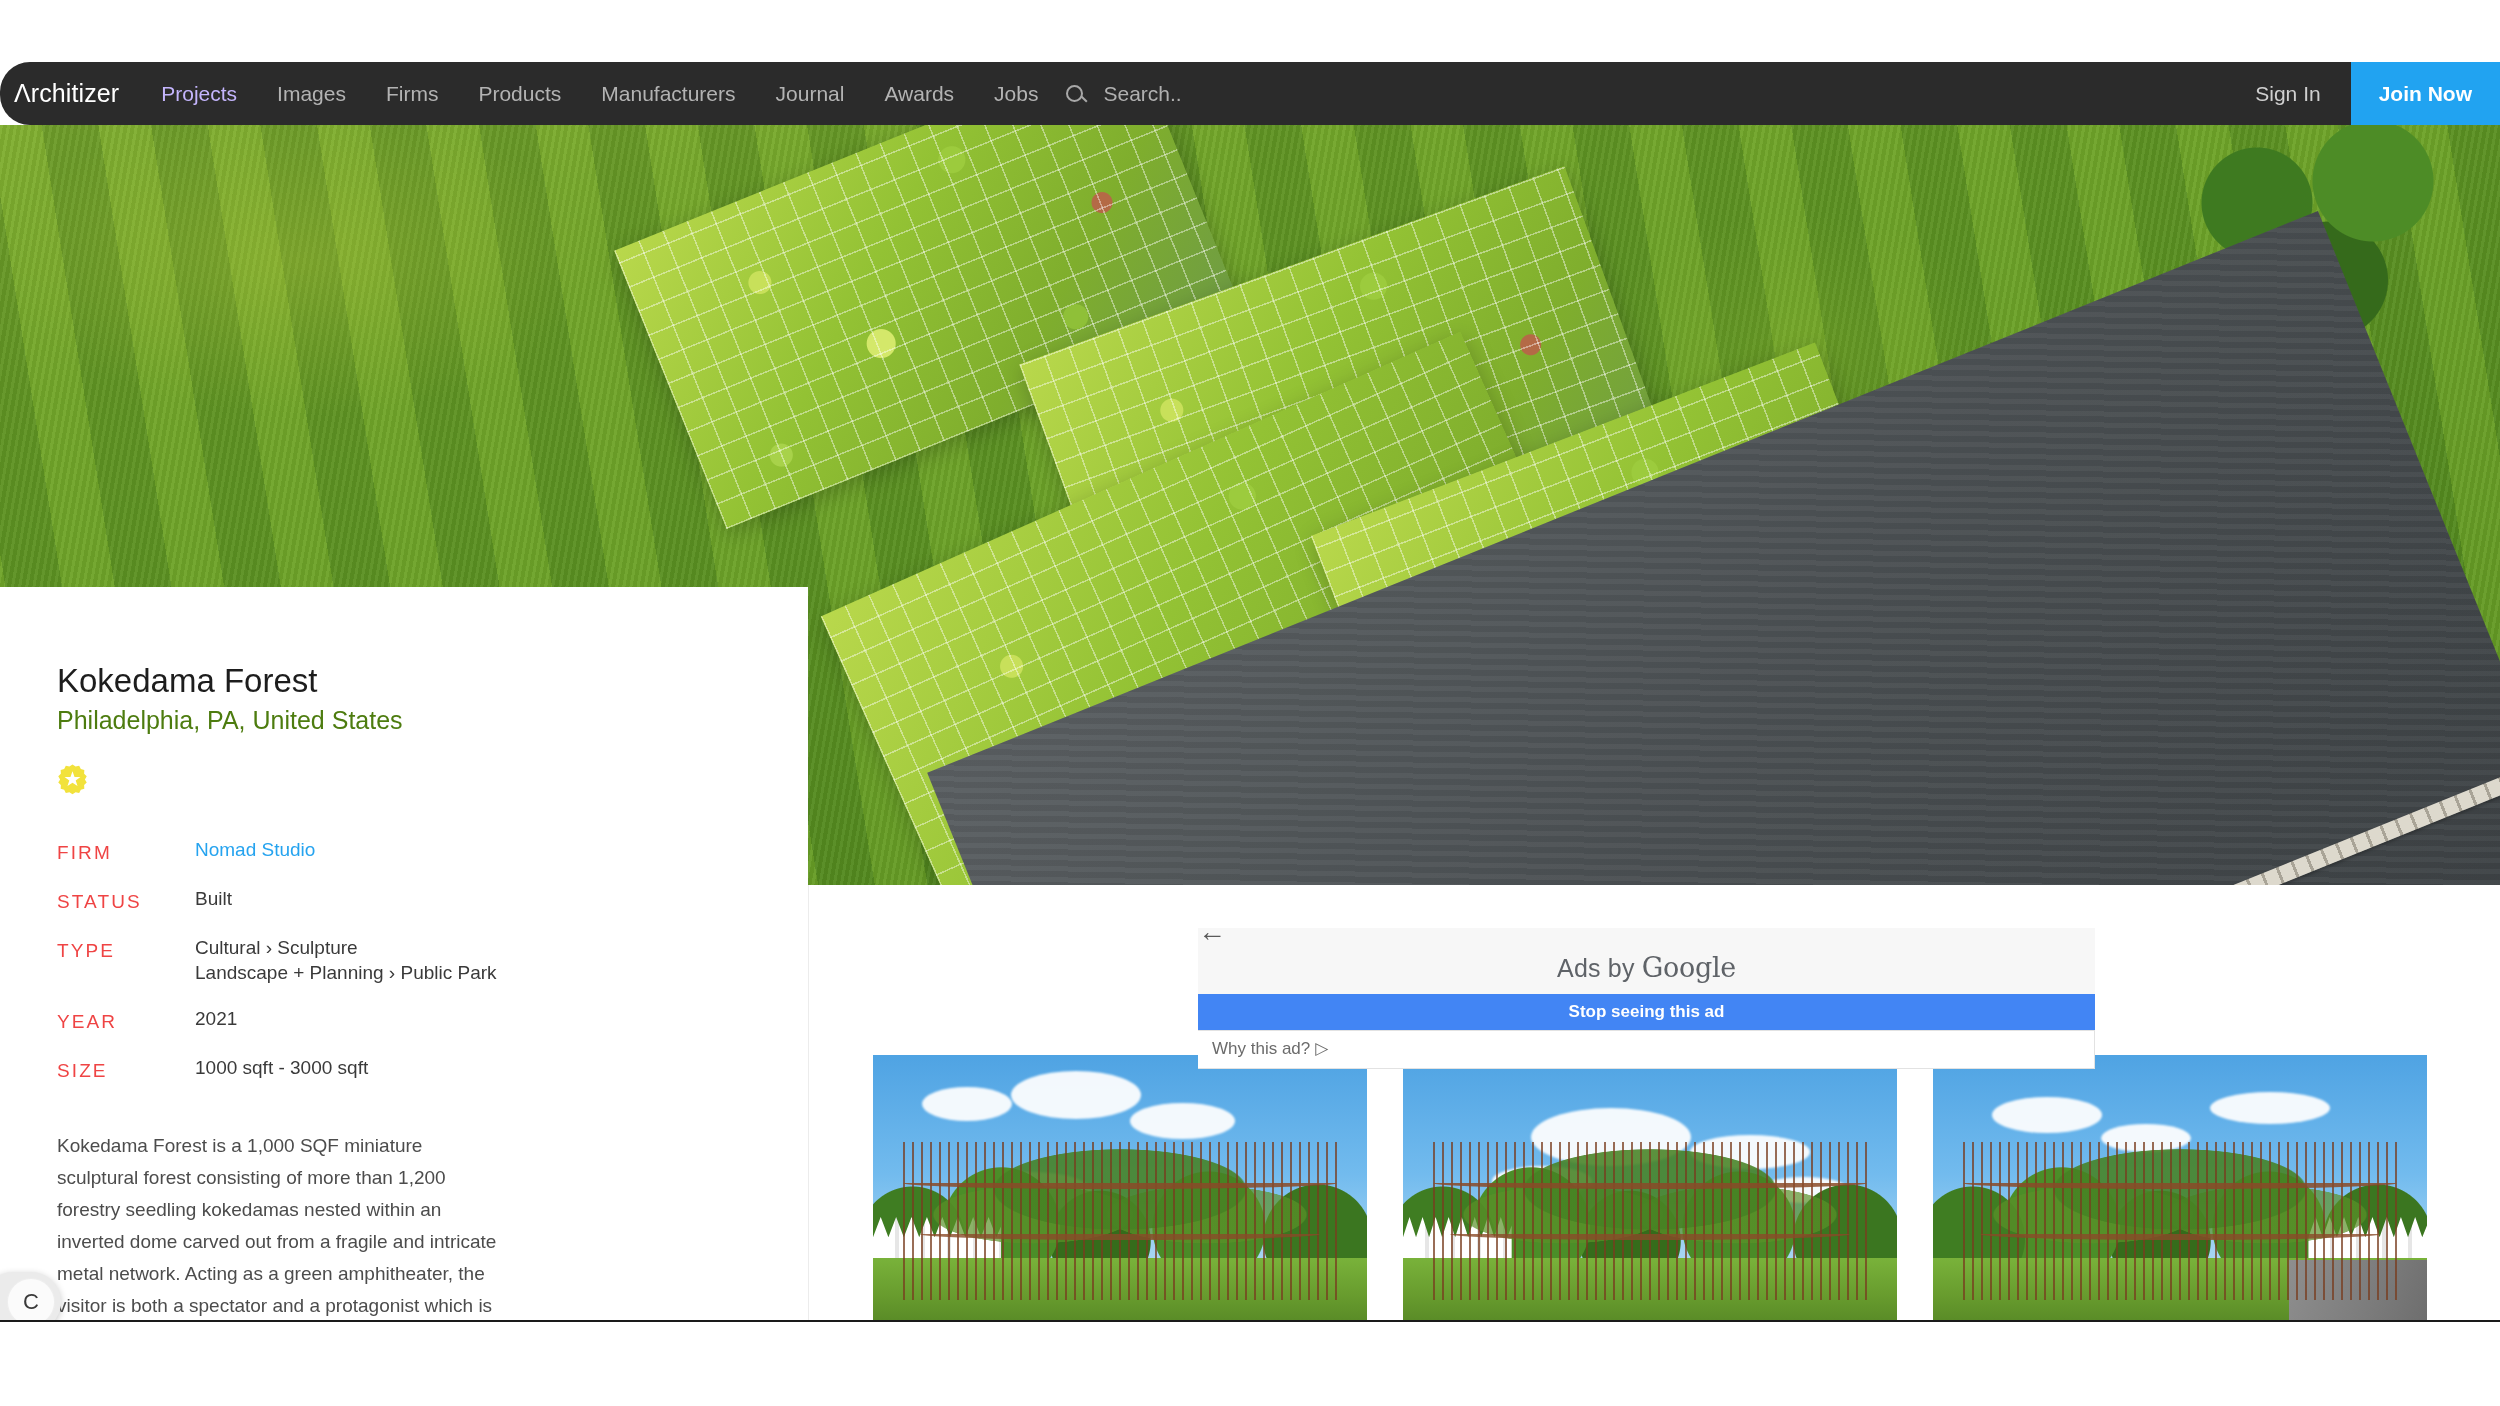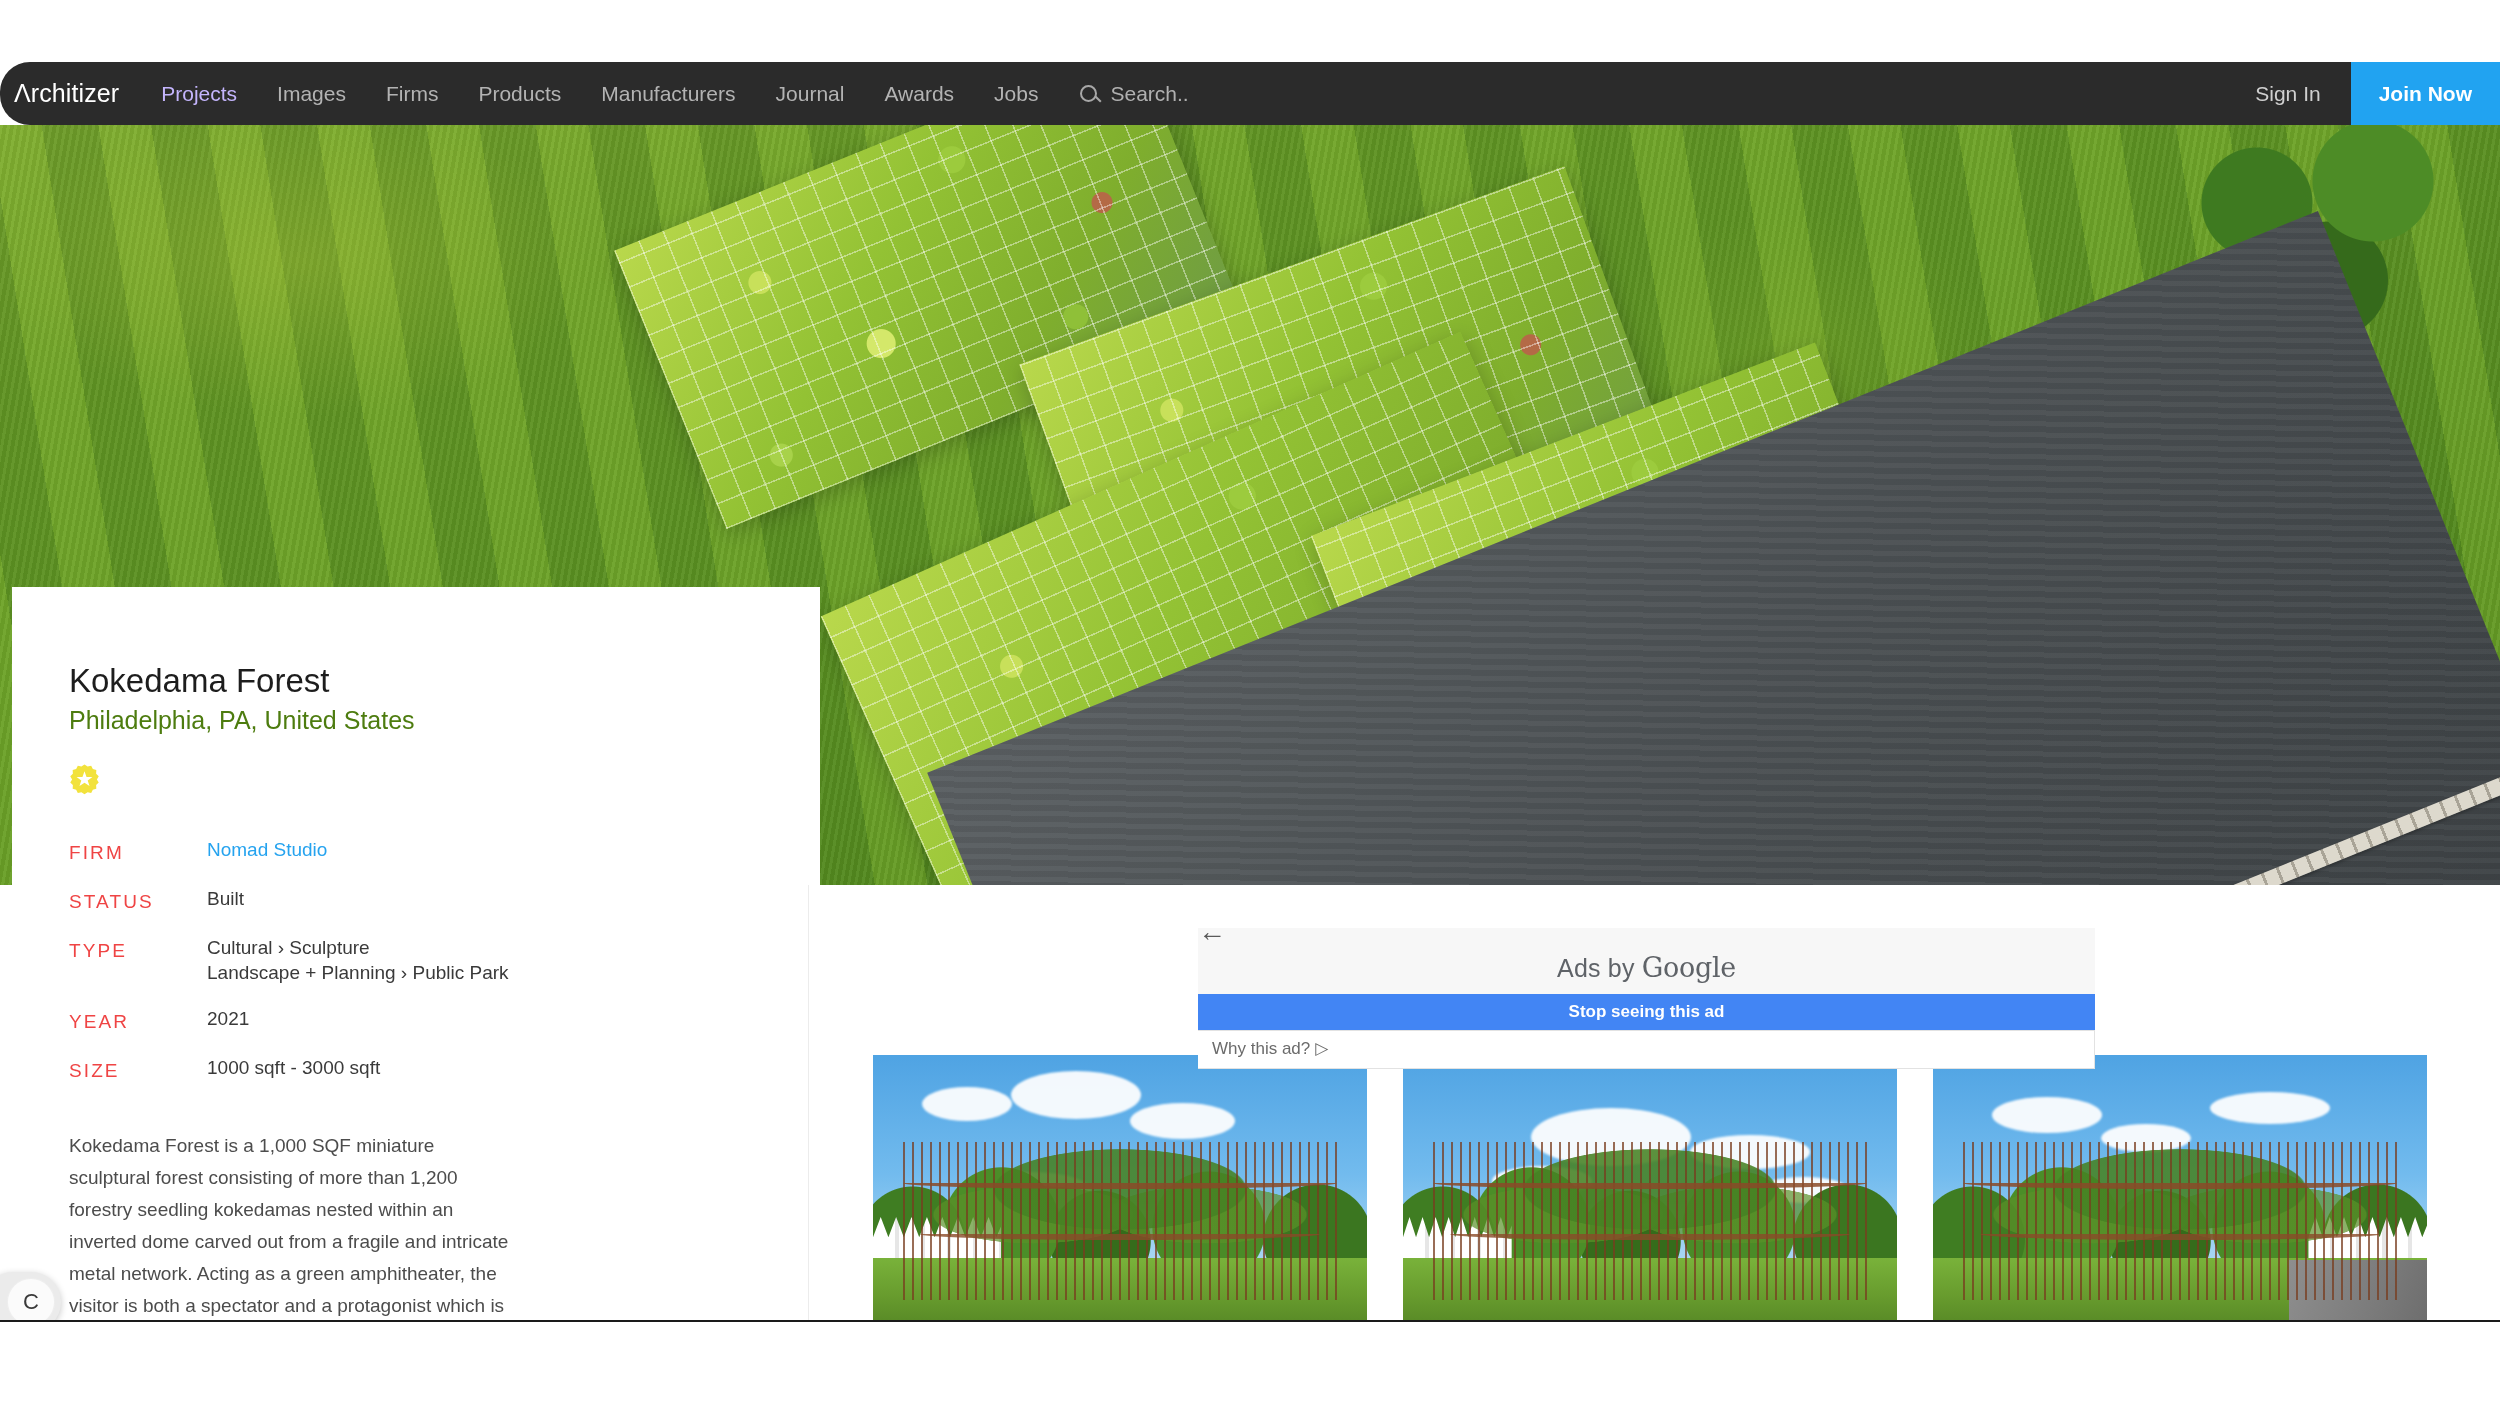--- a/index.html
+++ b/index.html
@@ -48,22 +48,22 @@
     font-size: 21px;
     padding: 0 20px;
     white-space: nowrap;
     cursor: pointer;
   }
   .nav-link.active { color: #c4b5fd; font-weight: 400; }
 
   .nav-search {
     display: flex;
     align-items: center;
-    margin-left: 22px;
-    gap: 13px;
+    margin-left: 8px;
+    gap: 20px;
     cursor: text;
   }
   .nav-search .mag {
     width: 17px; height: 17px;
     border: 2px solid #a8a8a8;
     border-radius: 50%;
     position: relative;
     display: inline-block;
   }
   .nav-search .mag::after {
@@ -177,21 +177,21 @@
     width: 290px; height: 220px;
     background:
       radial-gradient(circle at 30% 40%, #3e7a20 0 55px, transparent 56px),
       radial-gradient(circle at 70% 30%, #4d8c26 0 60px, transparent 61px),
       radial-gradient(circle at 55% 75%, #356a1b 0 58px, transparent 59px);
   }
 
   
   .info-panel {
     position: absolute;
-    left: 12px; top: 587px;
+    left: 0; top: 587px;
     width: 808px;
     height: 733px;
     background: #ffffff;
     z-index: 30;
     padding: 73px 57px 0 57px;
   }
   .project-title {
     font-size: 33px;
     font-weight: 400;
     color: #1d1d1d;

